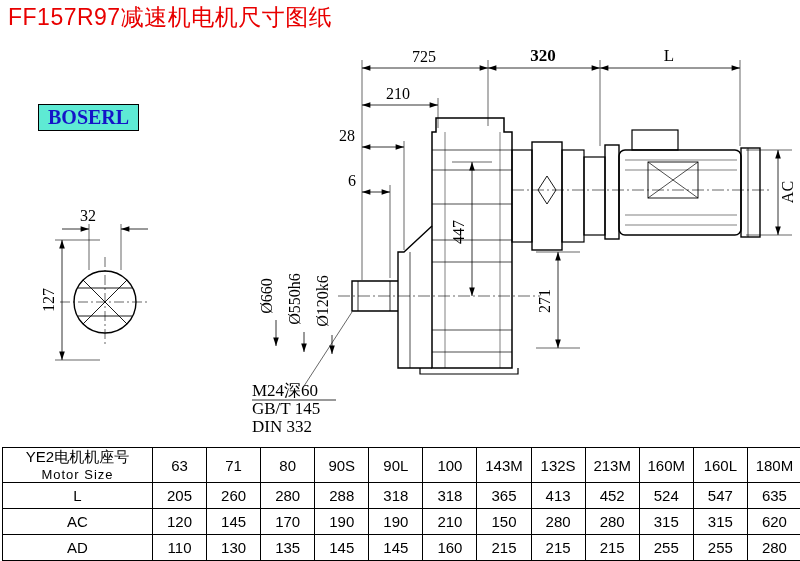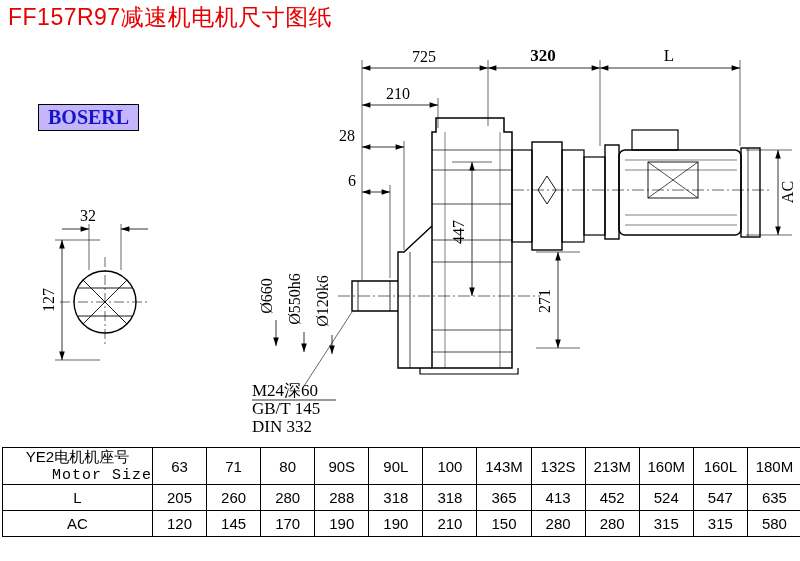--- a/index.html
+++ b/index.html
@@ -3,33 +3,33 @@
 <meta charset="utf-8">
 <style>
   * { margin:0; padding:0; box-sizing:border-box; }
   html,body { background:#fff; }
   body { width:800px; height:561px; font-family:"Liberation Sans", sans-serif; }
   .page { position:relative; width:800px; height:561px; background:#fff; overflow:hidden; }
   .title { position:absolute; left:8px; top:2px; font-size:23px; font-weight:normal; color:#e80000;
            font-family:"Liberation Sans", sans-serif; letter-spacing:0.5px; }
   .logo { position:absolute; left:38px; top:104px; border:1px solid #000; padding:1px 9px;
           font-family:"Liberation Serif", serif; font-weight:bold; font-size:20px;
-          color:#1414c8; background:#c4b5fd; }
+          color:#1414c8; background:#5eead4; }
   svg.drawing { position:absolute; left:0; top:0; }
   svg text { font-family:"Liberation Serif", serif; font-size:16px; fill:#000; stroke:none; }
   svg text.big { font-size:17px; }
   svg text.bold { font-weight:bold; }
   svg text.note { font-size:17px; }
   table.dims { position:absolute; left:2px; top:447px; width:800px; border-collapse:collapse;
                table-layout:fixed; font-size:15px; color:#000; background:#fff; }
   table.dims th, table.dims td { border:1px solid #000; text-align:center; vertical-align:middle;
                font-weight:normal; padding:0; height:26px; }
   table.dims thead th { height:31px; }
   table.dims .label-col { width:150px; }
-  .hdr-sub { font-family:Liberation Mono, monospace; font-size:15px; letter-spacing:1px;text-align:right; }
+  .hdr-sub { font-family:Liberation Sans, sans-serif; font-size:13px; letter-spacing:1px; }
 </style>
 </head>
 <body>
 
 <div class="page">
 
   <h1 class="title">FF157R97减速机电机尺寸图纸</h1>
   <div class="logo">BOSERL</div>
 
   <svg class="drawing" width="800" height="446" viewBox="0 0 800 446">
@@ -206,18 +206,33 @@
         <td>145</td>
         <td>170</td>
         <td>190</td>
         <td>190</td>
         <td>210</td>
         <td>150</td>
         <td>280</td>
         <td>280</td>
         <td>315</td>
         <td>315</td>
-        <td>580</td>
+        <td>620</td>
+      </tr>
+      <tr>
+        <th>AD</th>
+        <td>110</td>
+        <td>130</td>
+        <td>135</td>
+        <td>145</td>
+        <td>145</td>
+        <td>160</td>
+        <td>215</td>
+        <td>215</td>
+        <td>215</td>
+        <td>255</td>
+        <td>255</td>
+        <td>280</td>
       </tr>
     </tbody>
   </table>
 
 </div>
 
 </body></html>

